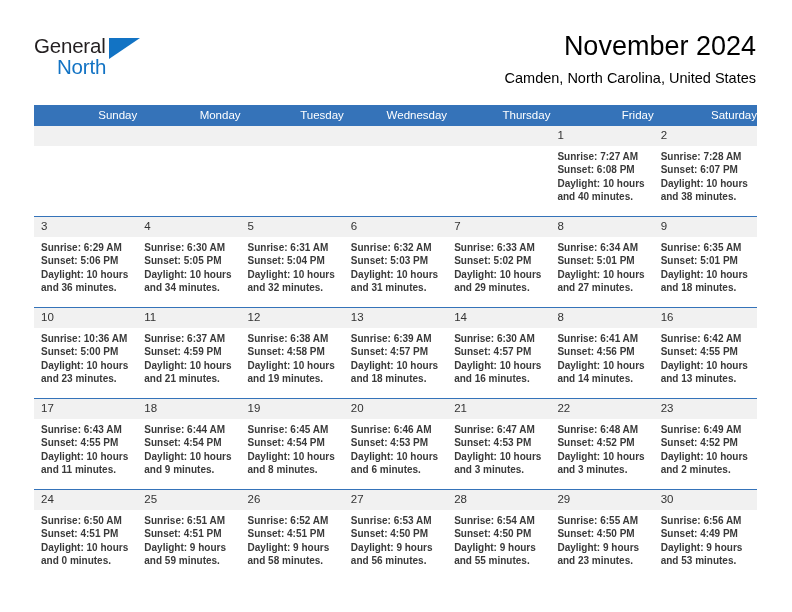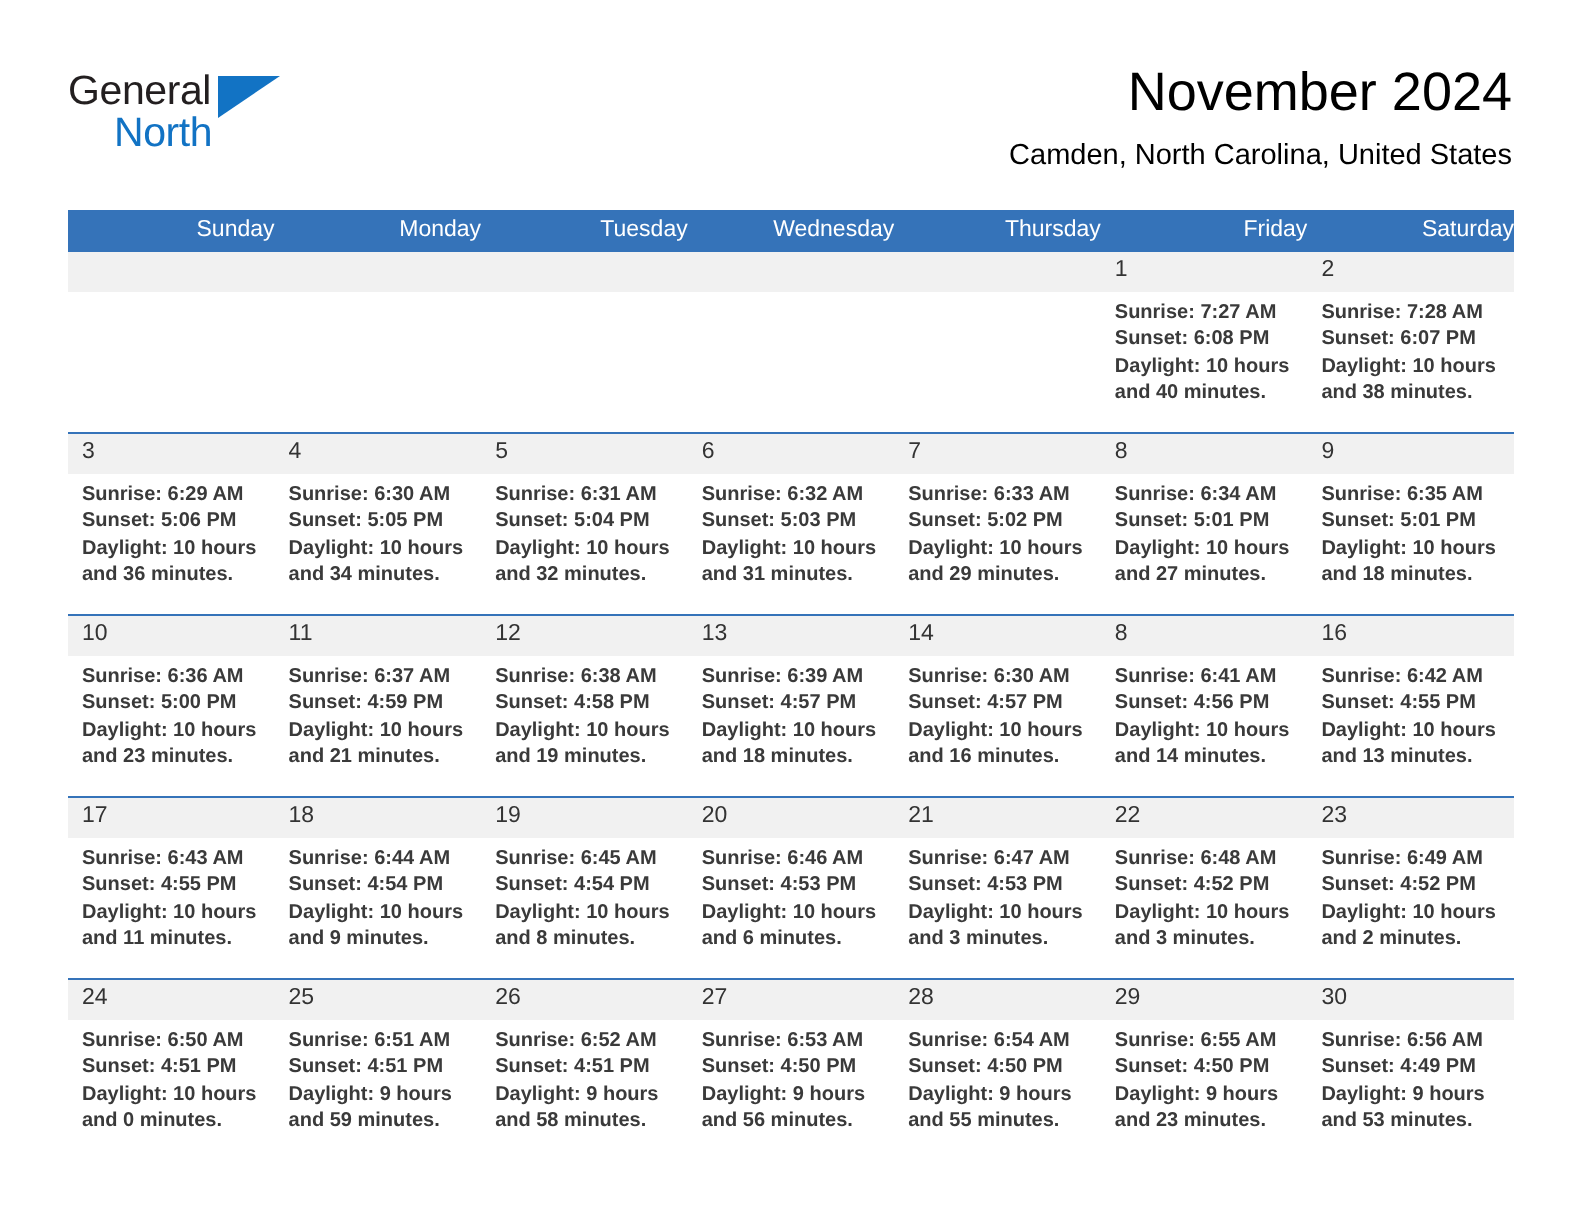--- a/index.html
+++ b/index.html
@@ -311,21 +311,21 @@
               <div>Sunset: 5:01 PM</div>
               <div>Daylight: 10 hours</div>
               <div>and 18 minutes.</div>
             </div>
           </td>
         </tr>
         <tr>
           <td>
             <div class="daynum">10</div>
             <div class="cell-body">
-              <div>Sunrise: 6:36 AM</div>
+              <div>Sunrise: 10:36 AM</div>
               <div>Sunset: 5:00 PM</div>
               <div>Daylight: 10 hours</div>
               <div>and 23 minutes.</div>
             </div>
           </td>
           <td>
             <div class="daynum">11</div>
             <div class="cell-body">
               <div>Sunrise: 6:37 AM</div>
               <div>Sunset: 4:59 PM</div>

